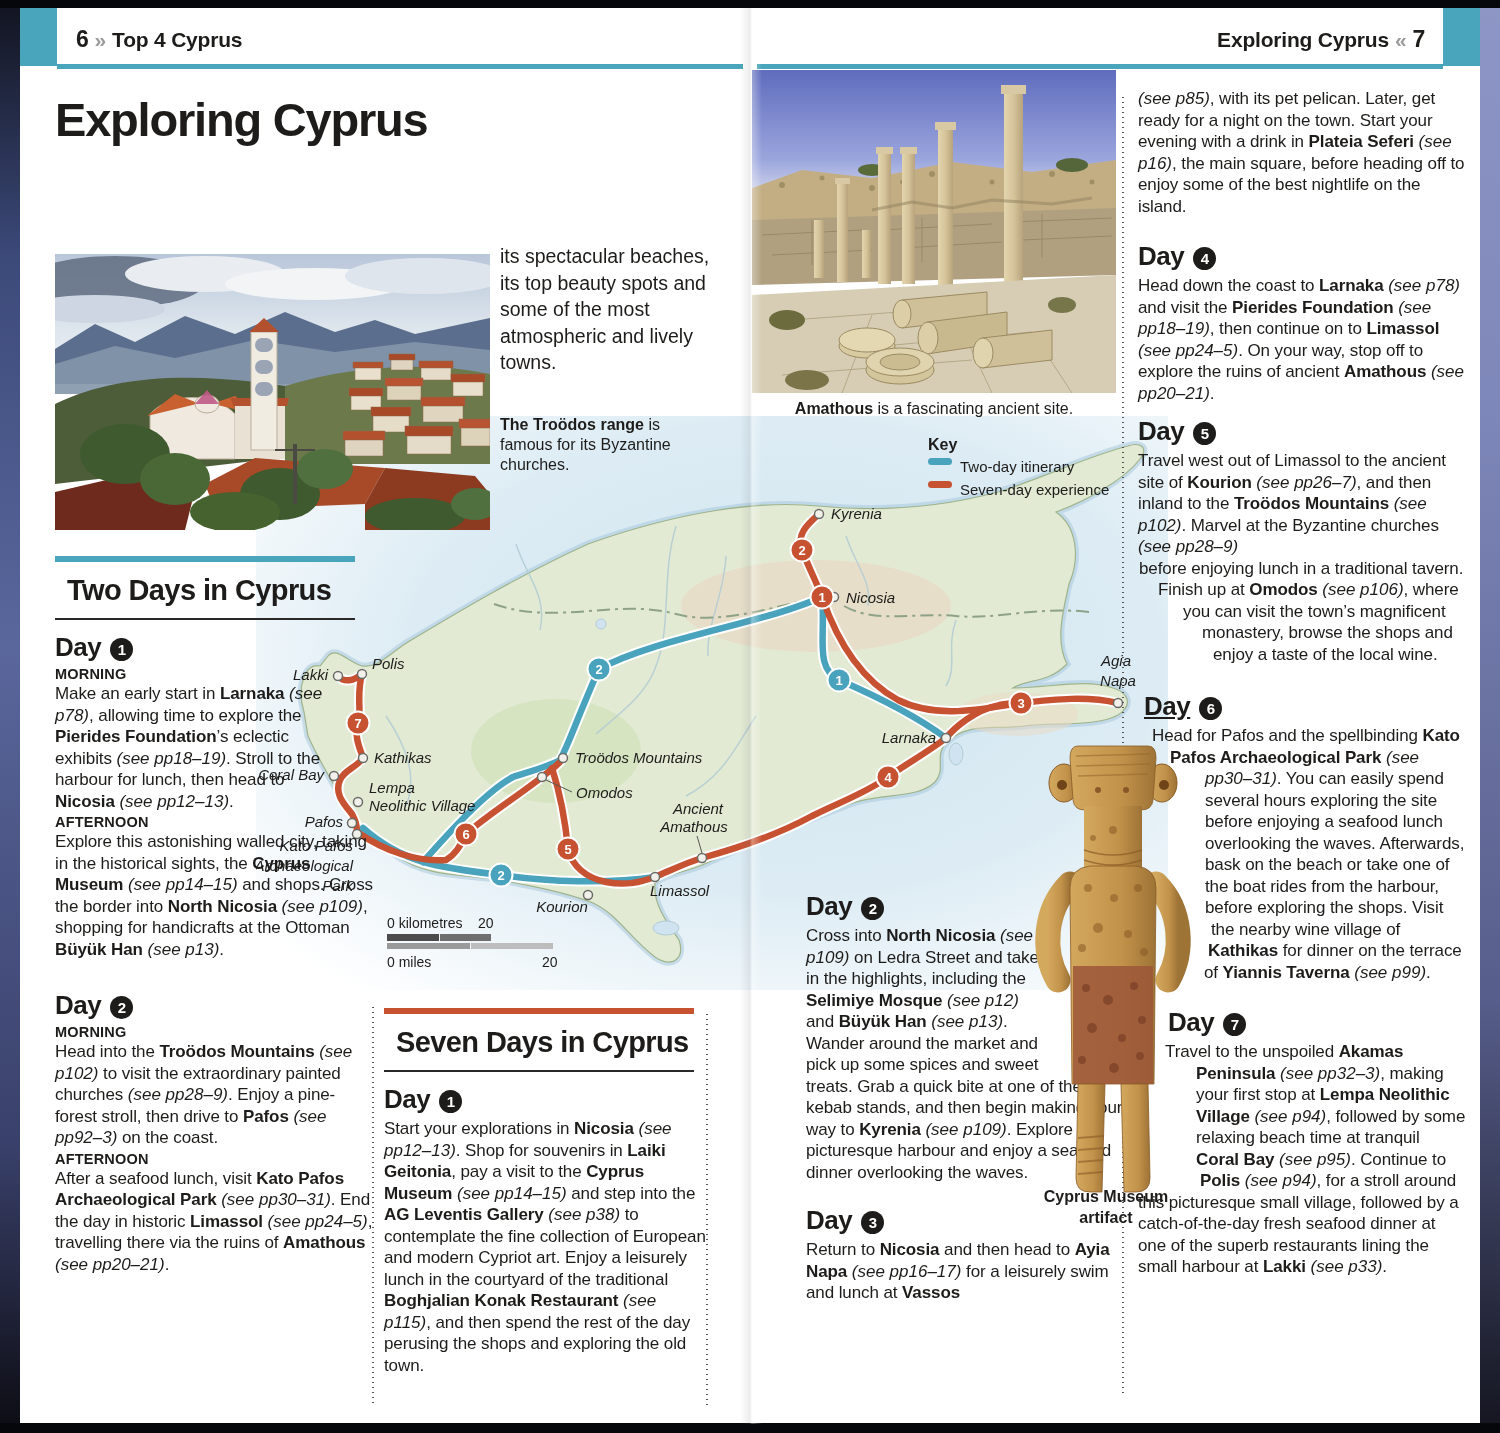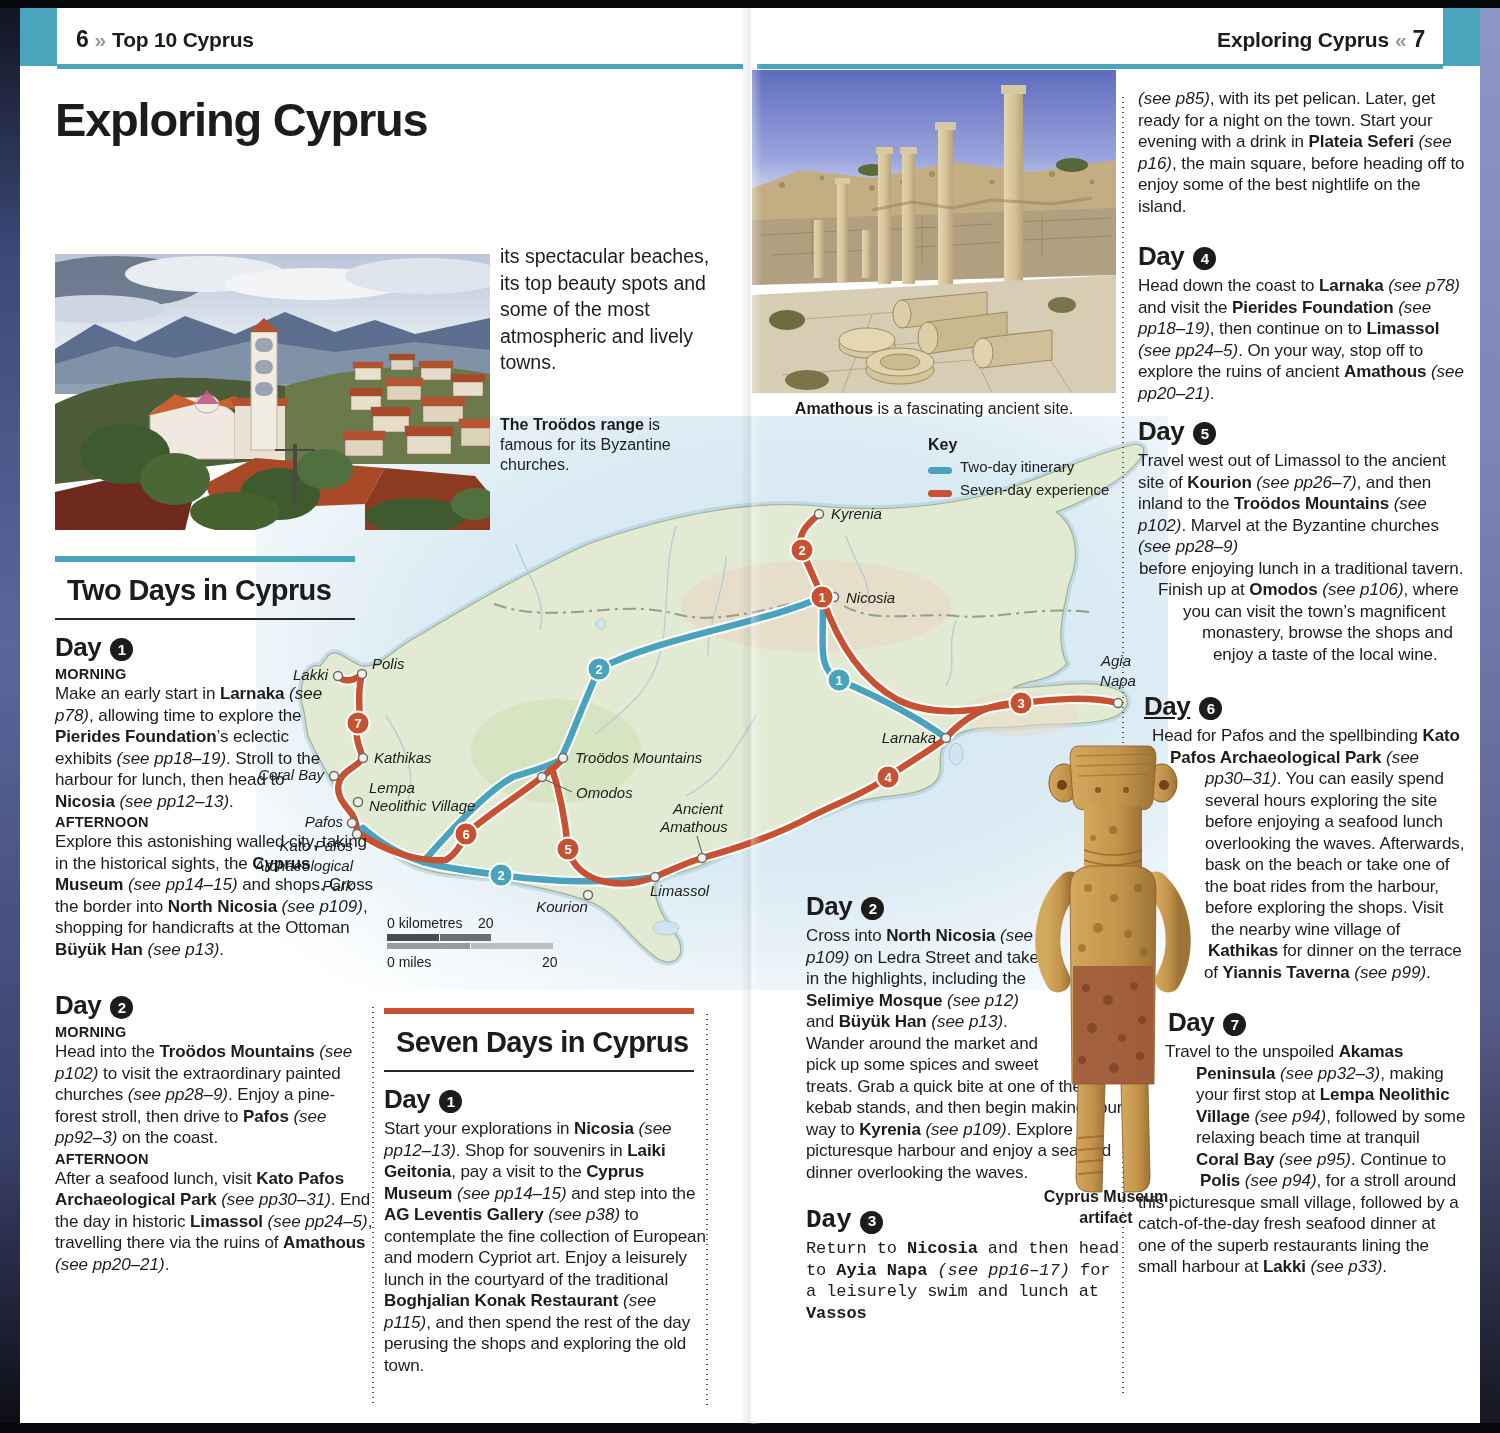--- a/index.html
+++ b/index.html
@@ -51,21 +51,21 @@
   .fr{float:right;clear:right;}
 
   .dotv{position:absolute;width:2px;z-index:2;
     background-image:radial-gradient(circle,#555 .8px,transparent 1px);
     background-size:2px 5px;background-repeat:repeat-y;}
 
   
   #map{position:absolute;left:256px;top:416px;z-index:1;}
   .keybox{position:absolute;left:928px;top:436px;z-index:3;font-size:15px;}
   .keybox .kt{font-weight:700;font-size:16px;margin-bottom:4px;}
-  .keyrow{display:flex;align-items:flex-end;margin-bottom:6px;}
+  .keyrow{display:flex;align-items:flex-start;margin-bottom:6px;}
   .keyrow svg{margin-right:8px;}
 
   #photo-troodos{position:absolute;left:55px;top:254px;width:435px;height:276px;z-index:3;}
   #photo-amathous{position:absolute;left:752px;top:70px;width:364px;height:323px;z-index:3;}
   #statue{position:absolute;left:1018px;top:738px;width:190px;height:470px;z-index:5;}
 
   .maplbl{font-style:italic;font-size:15px;fill:#1d1c1a;}
   .mkt{font-size:13px;font-weight:700;fill:#fff;text-anchor:middle;}
   .scaletxt{font-size:14px;fill:#1d1c1a;}
 </style>
@@ -77,21 +77,21 @@
   <div class="edge-left"></div>
   <div class="edge-right"></div>
   <div class="edge-top"></div>
   <div class="edge-bottom"></div>
 
   <div class="tealblock" style="left:20px;"></div>
   <div class="tealblock" style="left:1443px;"></div>
   <div class="hrule" style="left:57px;width:686px;"></div>
   <div class="hrule" style="left:757px;width:686px;"></div>
   <div class="hdr" style="left:76px;">
-    <span class="pn">6</span><span class="arr">»</span><span>Top 10 Cyprus</span>
+    <span class="pn">6</span><span class="arr">»</span><span>Top 4 Cyprus</span>
   </div>
   <div class="hdr" style="right:75px;text-align:right;">
     <span>Exploring Cyprus</span><span class="arr">«</span><span class="pn">7</span>
   </div>
 
   <h1 class="title">Exploring Cyprus</h1>
   <div class="intro2">its spectacular beaches, its top beauty spots and some of the most atmospheric and lively towns.</div>
   <div class="cap cap-troodos"><b>The Troödos range</b> is famous for its Byzantine churches.</div>
 
   <div id="photo-troodos">
@@ -483,21 +483,21 @@
       <p class="day-head"><span>Day</span><span class="daynum">1</span></p>
       <div class="body-txt">Start your explorations in <b>Nicosia</b> <i>(see pp12–13)</i>. Shop for souvenirs in <b>Laiki Geitonia</b>, pay a visit to the <b>Cyprus Museum</b> <i>(see pp14–15)</i> and step into the <b>AG Leventis Gallery</b> <i>(see p38)</i> to contemplate the fine collection of European and modern Cypriot art. Enjoy a leisurely lunch in the courtyard of the traditional <b>Boghjalian Konak Restaurant</b> <i>(see p115)</i>, and then spend the rest of the day perusing the shops and exploring the old town.</div>
     </div>
   </div>
 
   <div class="col-mid">
     <div>
       <p class="day-head"><span>Day</span><span class="daynum">2</span></p>
       <div class="body-txt"><span class="fr" style="width:84px;height:130px;"></span><span>Cross into <b>North Nicosia</b> <i>(see p109)</i> on Ledra Street and take in the highlights, including the <b>Selimiye Mosque</b> <i>(see p12)</i> and <b>Büyük Han</b> <i>(see p13)</i>. Wander around the market and pick up some spices and sweet treats. Grab a quick bite at one of the kebab stands, and then begin making your way to <b>Kyrenia</b> <i>(see p109)</i>. Explore this picturesque harbour and enjoy a seafood dinner overlooking the waves.</span></div>
     </div>
-    <div style="margin-top:22px;font-family:Liberation Mono, monospace;">
+    <div style="margin-top:22px;">
       <p class="day-head"><span>Day</span><span class="daynum">3</span></p>
       <div class="body-txt">Return to <b>Nicosia</b> and then head to <b>Ayia Napa</b> <i>(see pp16–17)</i> for a leisurely swim and lunch at <b>Vassos</b></div>
     </div>
   </div>
 
   <div class="col-right">
     <div class="body-txt"><i>(see p85)</i>, with its pet pelican. Later, get ready for a night on the town. Start your evening with a drink in <b>Plateia Seferi</b> <i>(see p16)</i>, the main square, before heading off to enjoy some of the best nightlife on the island.</div>
     <div style="margin-top:24px;">
       <p class="day-head"><span>Day</span><span class="daynum">4</span></p>
       <div class="body-txt">Head down the coast to <b>Larnaka</b> <i>(see p78)</i> and visit the <b>Pierides Foundation</b> <i>(see pp18–19)</i>, then continue on to <b>Limassol</b> <i>(see pp24–5)</i>. On your way, stop off to explore the ruins of ancient <b>Amathous</b> <i>(see pp20–21)</i>.</div>

